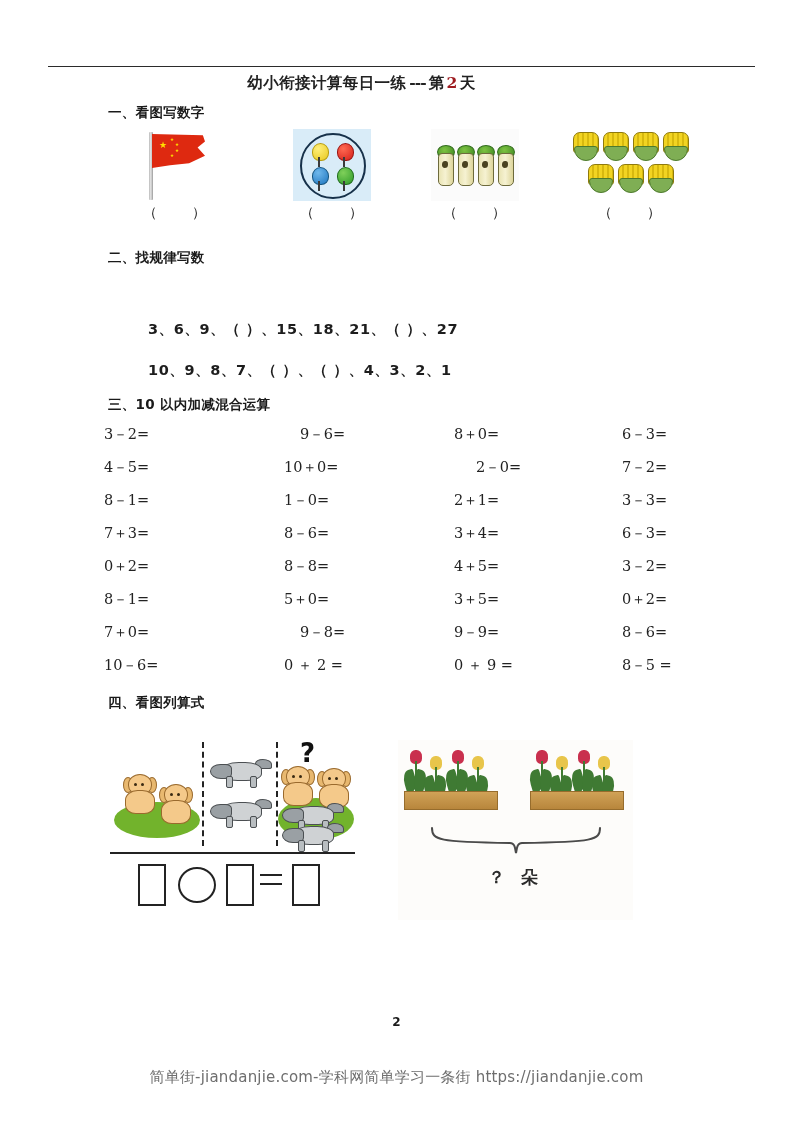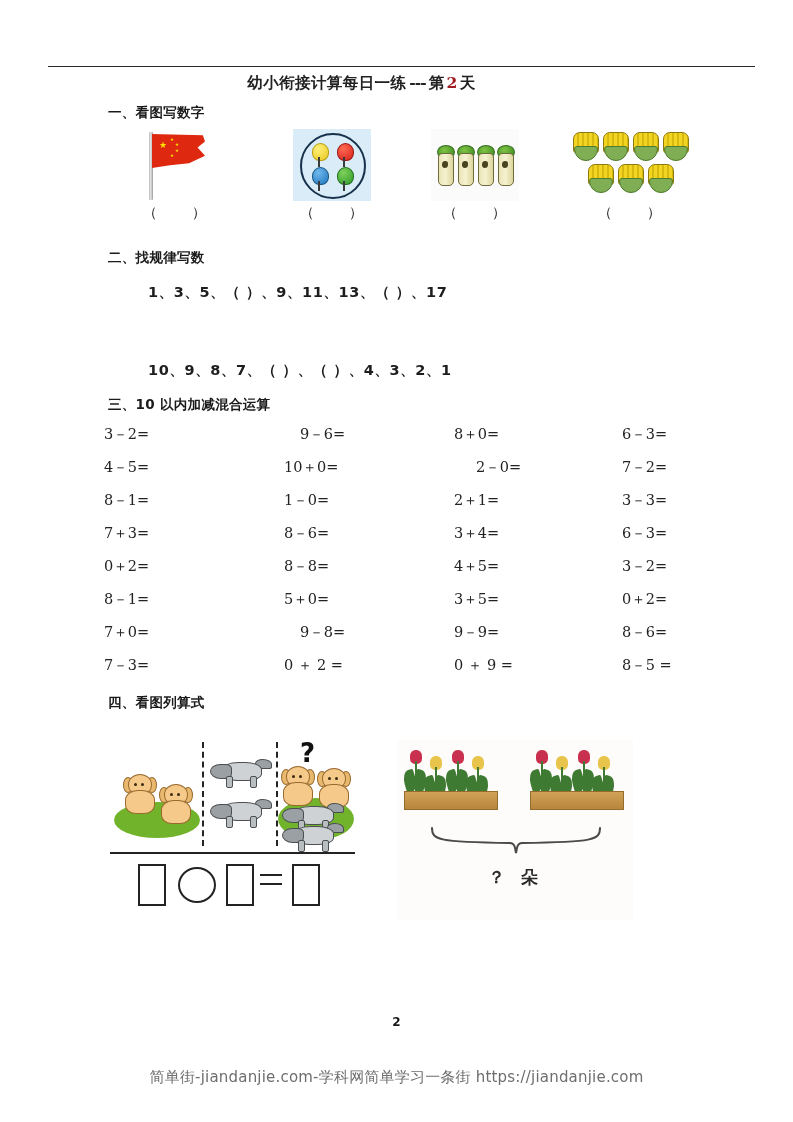--- a/index.html
+++ b/index.html
@@ -454,35 +454,35 @@
       </div>
       <div class="paren" style="width:140px;">
         <span>（</span><i></i><span>）</span>
       </div>
     </div>
 
   </div>
 
   <div class="sec-head" style="left:108px; top:249px;">二、找规律写数</div>
 
-  <div class="pattern-line" style="top:283px;">1、3、5、（    ）、9、11、13、（    ）、17</div>
+  <div class="pattern-line" style="top:320px;">3、6、9、（    ）、15、18、21、（    ）、27</div>
   <div class="pattern-line" style="top:361px;">10、9、8、7、（    ）、（    ）、4、3、2、1</div>
 
   <div class="sec-head" style="left:108px; top:396px;">三、10 以内加减混合运算</div>
 
   <div class="calc-grid">
 
     <div class="calc-cell" style="left:0px;   top:0px;">3－2=</div>
     <div class="calc-cell" style="left:0px;   top:33px;">4－5=</div>
     <div class="calc-cell" style="left:0px;   top:66px;">8－1=</div>
     <div class="calc-cell" style="left:0px;   top:99px;">7＋3=</div>
     <div class="calc-cell" style="left:0px;   top:132px;">0＋2=</div>
     <div class="calc-cell" style="left:0px;   top:165px;">8－1=</div>
     <div class="calc-cell" style="left:0px;   top:198px;">7＋0=</div>
-    <div class="calc-cell" style="left:0px;   top:231px;">7－3=</div>
+    <div class="calc-cell" style="left:0px;   top:231px;">10－6=</div>
 
     <div class="calc-cell" style="left:196px; top:0px;">9－6=</div>
     <div class="calc-cell" style="left:180px; top:33px;">10＋0=</div>
     <div class="calc-cell" style="left:180px; top:66px;">1－0=</div>
     <div class="calc-cell" style="left:180px; top:99px;">8－6=</div>
     <div class="calc-cell" style="left:180px; top:132px;">8－8=</div>
     <div class="calc-cell" style="left:180px; top:165px;">5＋0=</div>
     <div class="calc-cell" style="left:196px; top:198px;">9－8=</div>
     <div class="calc-cell" style="left:180px; top:231px;">0 ＋ 2 =</div>
 

